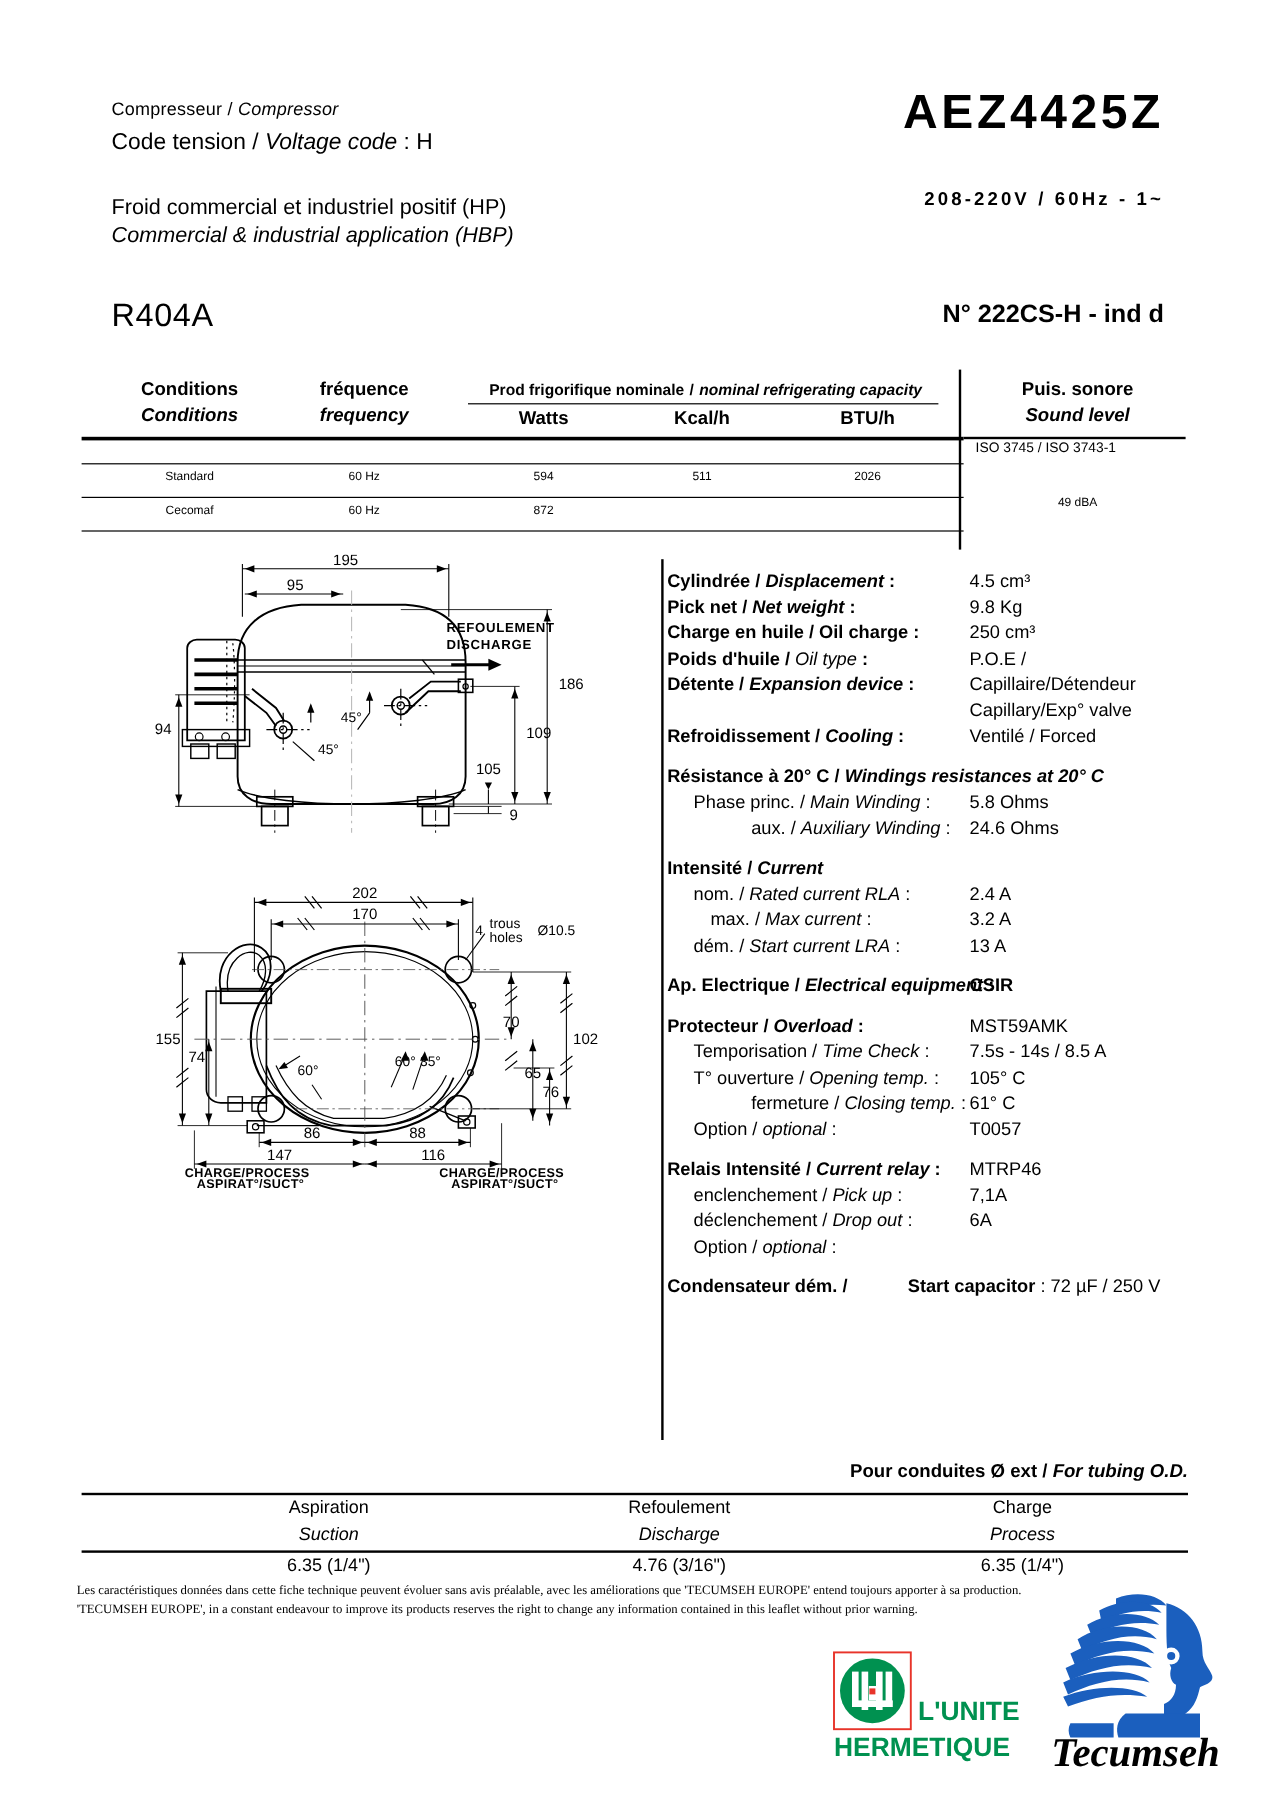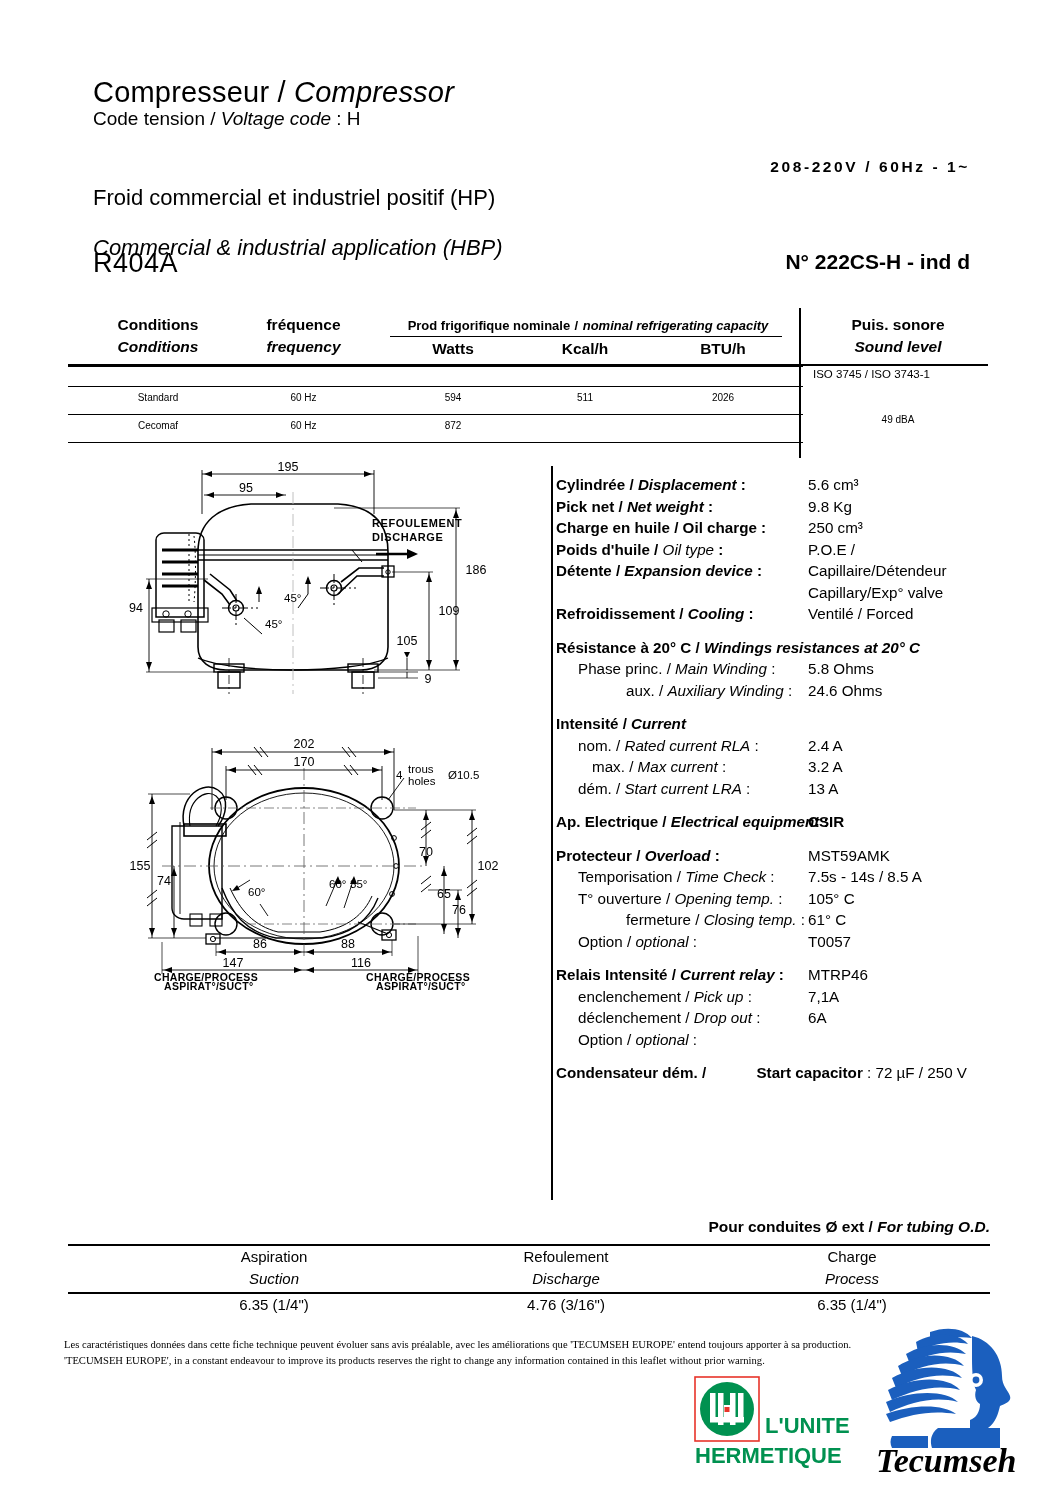--- a/index.html
+++ b/index.html
@@ -4,24 +4,24 @@
 <style>
   html,body{margin:0;padding:0;background:#fff;}
   body{width:1058px;height:1497px;position:relative;font-family:"Liberation Sans",sans-serif;color:#000;overflow:hidden;}
   .page{position:absolute;left:0;top:0;width:1058px;height:1497px;}
 
   .abs{position:absolute;}
   .i{font-style:italic;}
 
   
   #hdr-left{left:93px;top:78px;width:470px;}
-  #hdr-left .l1{font-size:29px;letter-spacing:.2px;line-height:28px;white-space:nowrap;}
+  #hdr-left .l1{font-size:15px;letter-spacing:.2px;line-height:28px;white-space:nowrap;}
   #hdr-left .l2{font-size:19px;line-height:26px;white-space:nowrap;}
   #app-block{left:93px;top:160px;width:470px;}
-  #app-block div{font-size:22px;line-height:24px;white-space:nowrap;margin-top:26px;}
+  #app-block div{font-size:18px;line-height:24px;white-space:nowrap;}
   #model{right:88px;top:72px;font-size:40px;font-weight:bold;letter-spacing:3px;white-space:nowrap;}
   #volt{right:88px;top:158px;font-size:15.5px;font-weight:bold;letter-spacing:2.6px;white-space:nowrap;}
   #refrig{left:93px;top:248px;font-size:27px;letter-spacing:.5px;}
   #docno{right:88px;top:250px;font-size:21px;font-weight:bold;white-space:nowrap;}
 
   
   #captable{left:68px;top:308px;width:922px;height:150px;}
   #captable .cell{position:absolute;text-align:center;}
   #captable .hd1{font-size:15.5px;font-weight:bold;}
   #captable .hd2{font-size:15.5px;font-weight:bold;font-style:italic;}
@@ -47,21 +47,21 @@
 
   
   #tubing{left:68px;top:1218px;width:922px;}
   #tubing .title{position:absolute;right:0;top:0;font-size:15.5px;font-weight:bold;white-space:nowrap;}
   #tubing .col{position:absolute;text-align:center;width:300px;}
   #tubing .c1{font-size:15px;}
   #tubing .c2{font-size:15px;font-style:italic;}
   #tubing .c3{font-size:15px;}
 
   
-  #disc{left:64px;top:1318px;width:810px;margin-top:19px;}
+  #disc{left:64px;top:1318px;width:810px;}
   #disc div{font-family:"Liberation Serif",serif;font-size:10.6px;line-height:15.5px;white-space:nowrap;}
 
   #logo-uh{left:693px;top:1375px;width:170px;height:95px;}
   #logo-tec{left:872px;top:1324px;width:158px;height:150px;}
 </style>
 </head>
 <body>
 
 <div class="page">
 
@@ -76,20 +76,21 @@
       <span class="i">Voltage code</span>
       <span>: H</span>
     </div>
   </div>
 
   <div class="abs" id="app-block">
     <div>Froid commercial et industriel positif (HP)</div>
     <div class="i">Commercial &amp; industrial application (HBP)</div>
   </div>
 
+  <div class="abs" id="model">AEZ4425Z</div>
   <div class="abs" id="volt">208-220V / 60Hz - 1~</div>
   <div class="abs" id="refrig">R404A</div>
   <div class="abs" id="docno">N° 222CS-H - ind d</div>
 
   <div class="abs" id="captable">
 
     <div class="cell hd1" style="left:20px;top:8px;width:140px;">Conditions</div>
     <div class="cell hd2" style="left:20px;top:30px;width:140px;">Conditions</div>
 
     <div class="cell hd1" style="left:168px;top:8px;width:135px;">fréquence</div>
@@ -394,21 +395,21 @@
       <text x="240" y="243">CHARGE/PROCESS</text>
       <text x="250" y="252">ASPIRAT°/SUCT°</text>
     </g>
   </svg>
 
   <div class="abs" id="divider"></div>
 
   <div class="abs" id="specs">
       <div class="srow">
         <div class="slabel"><span style="font-weight: bold;">Cylindrée / </span><span style="font-style: italic; font-weight: bold;">Displacement</span><span style="font-weight: bold;"> :</span></div>
-        <div class="sval">5.6 cm³</div>
+        <div class="sval">4.5 cm³</div>
       </div>
       <div class="srow">
         <div class="slabel"><span style="font-weight: bold;">Pick net / </span><span style="font-style: italic; font-weight: bold;">Net weight</span><span style="font-weight: bold;"> :</span></div>
         <div class="sval">9.8 Kg</div>
       </div>
       <div class="srow">
         <div class="slabel"><span style="font-weight: bold;">Charge en huile / </span><span style="font-weight: bold;">Oil charge</span><span style="font-weight: bold;"> :</span></div>
         <div class="sval">250 cm³</div>
       </div>
       <div class="srow">

